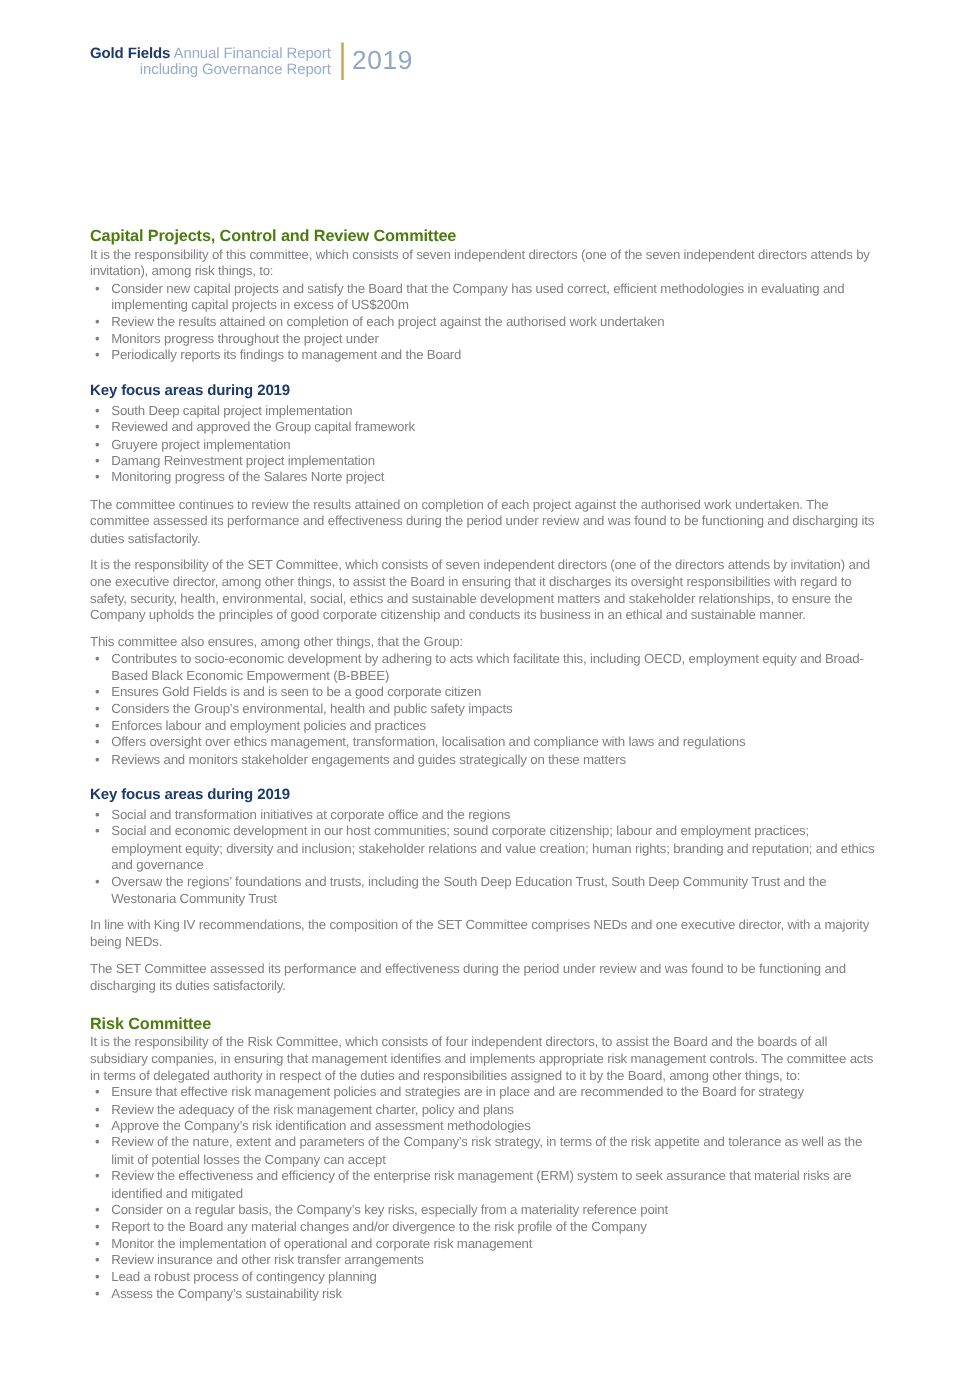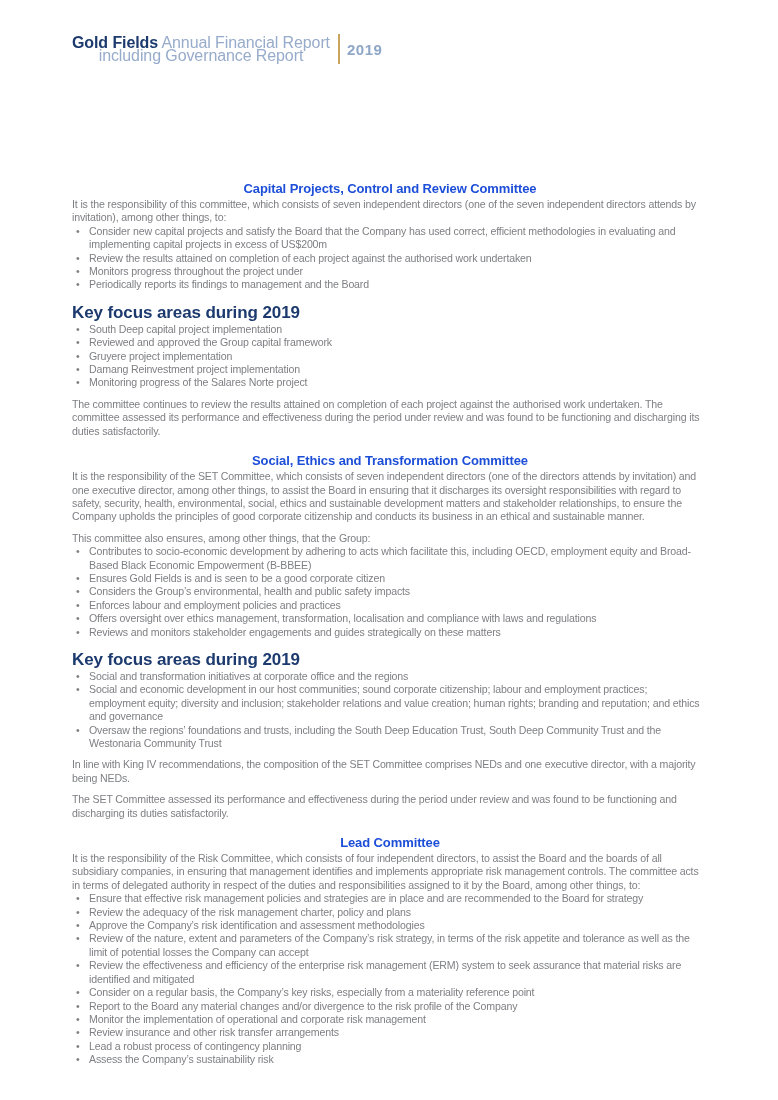--- a/index.html
+++ b/index.html
@@ -23,68 +23,66 @@
 
   
   .header {
     position: absolute;
     top: 34px;
     left: 72px;
     display: flex;
     align-items: center;
   }
   .header-text {
-    text-align: center;
-    font-size: 16px;
+    text-align: right;
+    font-size: 12px;
     line-height: 13px;
     color: #97abcb;
     letter-spacing: -0.1px;
   }
   .header-text .brand {
     color: #1c3a6e;
     font-weight: bold;
   }
   .header-divider {
     width: 2px;
     height: 30px;
     background: #c9a45c;
     margin: 0 7px 0 8px;
   }
   .header-year {
-    font-size: 15px;
+    font-size: 21px;
     color: #8ea6c7;
     letter-spacing: 0.5px;
-    font-weight: bold;
   }
 
   
   .content {
     position: absolute;
     left: 72px;
     top: 181px;
     width: 636px;
     color: #7e7f83;
     font-size: 10.6px;
     line-height: 13.4px;
     letter-spacing: -0.15px;
   }
   .content > :first-child { margin-top: 0; }
 
   h2.heading-gold {
-    color: #1d4ed8;
+    color: #4d7c0f;
     font-size: 13px;
     line-height: 15px;
     font-weight: bold;
     margin: 15px 0 2px 0;
     letter-spacing: -0.1px;
-    text-align: center;
   }
   h3.heading-navy {
     color: #1c3a6e;
-    font-size: 17px;
+    font-size: 12px;
     line-height: 15px;
     font-weight: bold;
     margin: 13px 0 3px 0;
     letter-spacing: -0.1px;
   }
   p.paragraph {
     margin: 0 0 8px 0;
   }
   p.paragraph.lead-in {
     margin-bottom: 0;
@@ -127,56 +125,55 @@
     <div class="header-text">
       <div><span class="brand">Gold Fields</span> <span>Annual Financial Report</span></div>
       <div>including Governance Report</div>
     </div>
     <div class="header-divider"></div>
     <div class="header-year">2019</div>
   </div>
 
   <div class="content">
       <h2 class="heading-gold">Capital Projects, Control and Review Committee</h2>
-      <p class="paragraph lead-in">It is the responsibility of this committee, which consists of seven independent directors (one of the seven independent directors attends by invitation), among other things, to:</p>
+      <p class="paragraph lead-in">It is the responsibility of this committee, which consists of seven independent directors (one of the seven independent directors attends by invitation), among risk things, to:</p>
       <ul class="bullets">
         <li>Consider new capital projects and satisfy the Board that the Company has used correct, efficient methodologies in evaluating and implementing capital projects in excess of US$200m</li>
         <li>Review the results attained on completion of each project against the authorised work undertaken</li>
         <li>Monitors progress throughout the project under</li>
         <li>Periodically reports its findings to management and the Board</li>
       </ul>
       <h3 class="heading-navy">Key focus areas during 2019</h3>
       <ul class="bullets">
         <li>South Deep capital project implementation</li>
         <li>Reviewed and approved the Group capital framework</li>
         <li>Gruyere project implementation</li>
         <li>Damang Reinvestment project implementation</li>
         <li>Monitoring progress of the Salares Norte project</li>
       </ul>
       <p class="paragraph">The committee continues to review the results attained on completion of each project against the authorised work undertaken. The committee assessed its performance and effectiveness during the period under review and was found to be functioning and discharging its duties satisfactorily.</p>
-      <h2 class="heading-gold">Social, Ethics and Transformation Committee</h2>
       <p class="paragraph">It is the responsibility of the SET Committee, which consists of seven independent directors (one of the directors attends by invitation) and one executive director, among other things, to assist the Board in ensuring that it discharges its oversight responsibilities with regard to safety, security, health, environmental, social, ethics and sustainable development matters and stakeholder relationships, to ensure the Company upholds the principles of good corporate citizenship and conducts its business in an ethical and sustainable manner.</p>
       <p class="paragraph lead-in">This committee also ensures, among other things, that the Group:</p>
       <ul class="bullets">
         <li>Contributes to socio-economic development by adhering to acts which facilitate this, including OECD, employment equity and Broad-Based Black Economic Empowerment (B-BBEE)</li>
         <li>Ensures Gold Fields is and is seen to be a good corporate citizen</li>
         <li>Considers the Group’s environmental, health and public safety impacts</li>
         <li>Enforces labour and employment policies and practices</li>
         <li>Offers oversight over ethics management, transformation, localisation and compliance with laws and regulations</li>
         <li>Reviews and monitors stakeholder engagements and guides strategically on these matters</li>
       </ul>
       <h3 class="heading-navy">Key focus areas during 2019</h3>
       <ul class="bullets">
         <li>Social and transformation initiatives at corporate office and the regions</li>
         <li>Social and economic development in our host communities; sound corporate citizenship; labour and employment practices; employment equity; diversity and inclusion; stakeholder relations and value creation; human rights; branding and reputation; and ethics and governance</li>
         <li>Oversaw the regions’ foundations and trusts, including the South Deep Education Trust, South Deep Community Trust and the Westonaria Community Trust</li>
       </ul>
       <p class="paragraph">In line with King IV recommendations, the composition of the SET Committee comprises NEDs and one executive director, with a majority being NEDs.</p>
       <p class="paragraph">The SET Committee assessed its performance and effectiveness during the period under review and was found to be functioning and discharging its duties satisfactorily.</p>
-      <h2 class="heading-gold">Lead Committee</h2>
+      <h2 class="heading-gold">Risk Committee</h2>
       <p class="paragraph lead-in">It is the responsibility of the Risk Committee, which consists of four independent directors, to assist the Board and the boards of all subsidiary companies, in ensuring that management identifies and implements appropriate risk management controls. The committee acts in terms of delegated authority in respect of the duties and responsibilities assigned to it by the Board, among other things, to:</p>
       <ul class="bullets">
         <li>Ensure that effective risk management policies and strategies are in place and are recommended to the Board for strategy</li>
         <li>Review the adequacy of the risk management charter, policy and plans</li>
         <li>Approve the Company’s risk identification and assessment methodologies</li>
         <li>Review of the nature, extent and parameters of the Company’s risk strategy, in terms of the risk appetite and tolerance as well as the limit of potential losses the Company can accept</li>
         <li>Review the effectiveness and efficiency of the enterprise risk management (ERM) system to seek assurance that material risks are identified and mitigated</li>
         <li>Consider on a regular basis, the Company’s key risks, especially from a materiality reference point</li>
         <li>Report to the Board any material changes and/or divergence to the risk profile of the Company</li>
         <li>Monitor the implementation of operational and corporate risk management</li>

